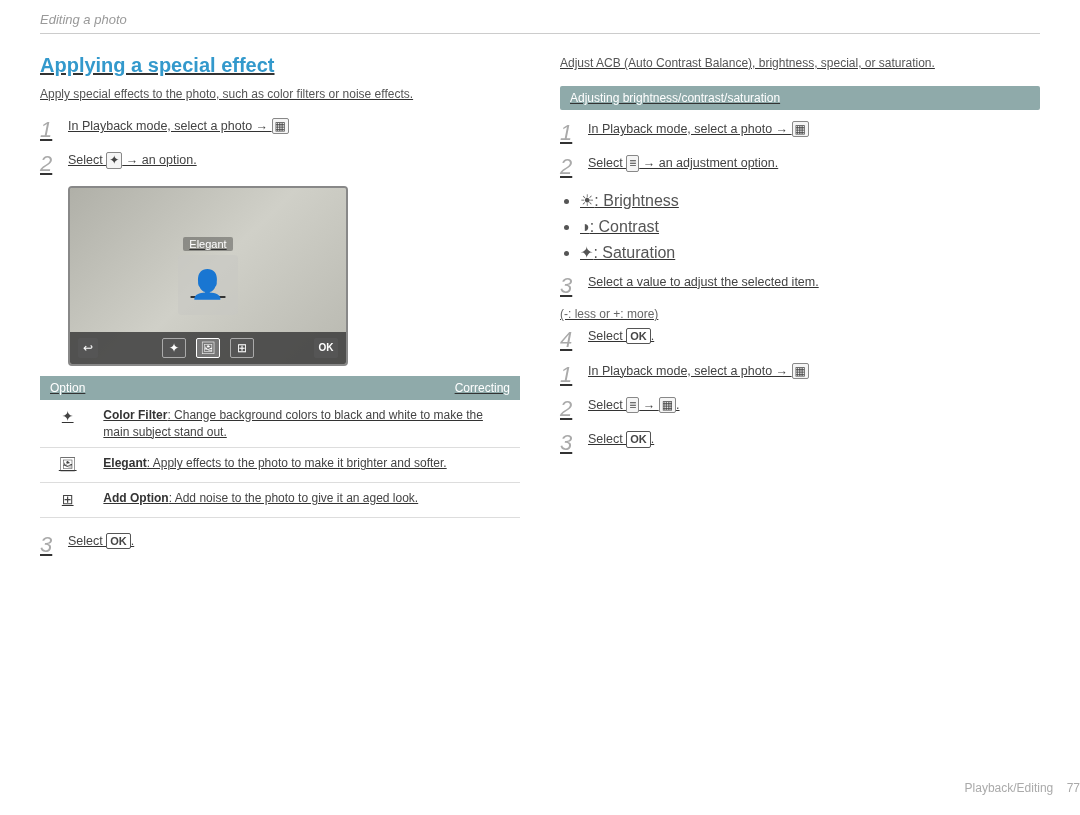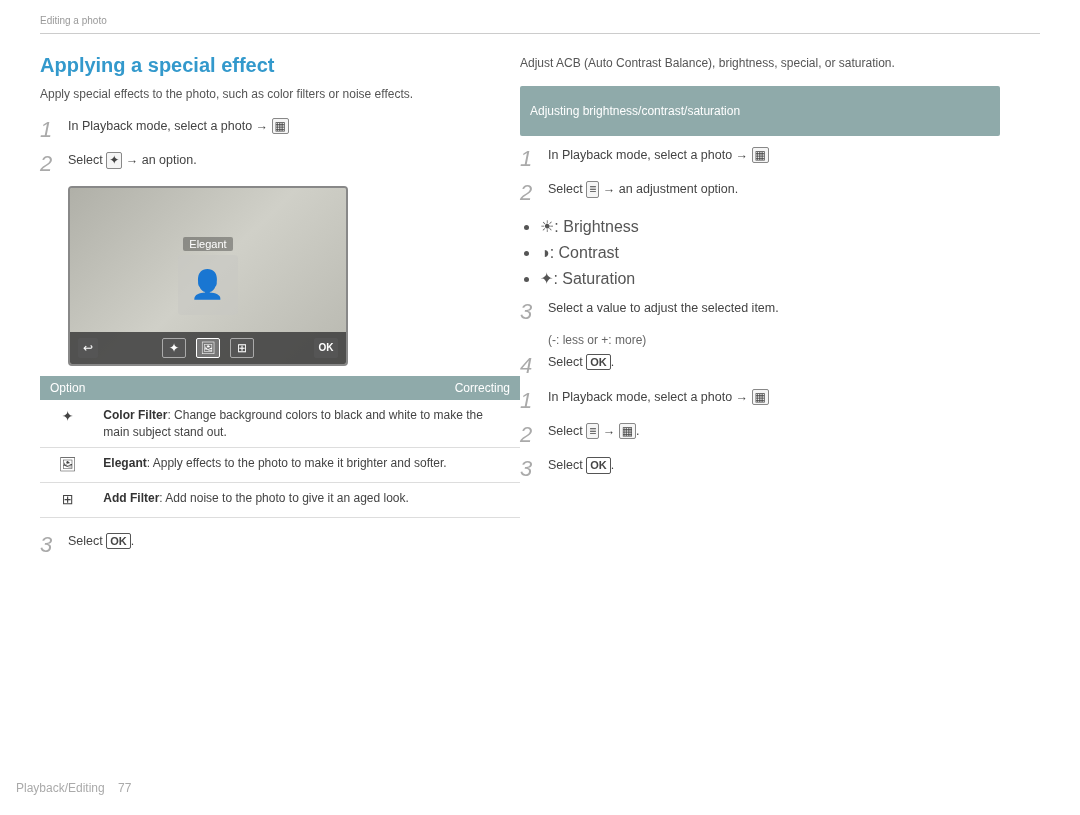--- a/index.html
+++ b/index.html
@@ -17,25 +17,28 @@
       height: 815px;
       padding: 0 40px;
       position: relative;
     }
     .breadcrumb-bar {
       border-bottom: 1px solid #ccc;
       padding: 12px 0 6px 0;
       margin-bottom: 20px;
     }
     .breadcrumb-text {
-      font-size: 10px;
+      font-size: 13px;
       color: #999;
+      font-style: italic;
     }
     .content-area {
       display: flex;
+      gap: 40px;
+      text-decoration: underline;
     }
     .left-column {
       flex: 1;
       max-width: 480px;
     }
     .right-column {
       flex: 1;
       max-width: 480px;
     }
     .section-title {
@@ -206,49 +209,48 @@
     }
     .options-table .bold-label {
       font-weight: bold;
       color: #333;
     }
     
     .sub-section-header {
       background: #8faaaa;
       color: #fff;
       font-size: 12px;
-      padding: 18px 10px;
+      padding: 5px 10px;
       border-radius: 2px;
       margin-bottom: 10px;
       margin-top: 4px;
     }
     .bullet-list {
       margin-left: 20px;
       margin-bottom: 8px;
     }
     .bullet-list li {
       font-size: 16px;
       color: #555;
       margin-bottom: 2px;
       line-height: 1.5;
       list-style: disc;
     }
     .step-sub {
       font-size: 12px;
       color: #666;
-      margin-left: 28px;
       margin-bottom: 6px;
     }
     
     .page-footer {
       position: absolute;
       bottom: 20px;
       left: 16px;
       right: 0;
-      text-align: left;
+      text-align: right;
       font-size: 12px;
       color: #aaa;
     }
     .ok-symbol {
       display: inline-block;
       font-weight: bold;
       font-size: 11px;
       border: 1.5px solid #555;
       padding: 0 3px;
       border-radius: 2px;
@@ -314,21 +316,21 @@
           </tr>
           <tr>
             <td>🖼</td>
             <td>
               <span class="bold-label">Elegant</span>: Apply effects to the photo to make it brighter and softer.
             </td>
           </tr>
           <tr>
             <td>⊞</td>
             <td>
-              <span class="bold-label">Add Filter</span>: Add noise to the photo to give it an aged look.
+              <span class="bold-label">Add Option</span>: Add noise to the photo to give it an aged look.
             </td>
           </tr>
         </tbody>
       </table>
 
       <div class="step">
         <span class="step-number">3</span>
         <span class="step-text">
           Select <span class="ok-symbol">OK</span>.
         </span>

